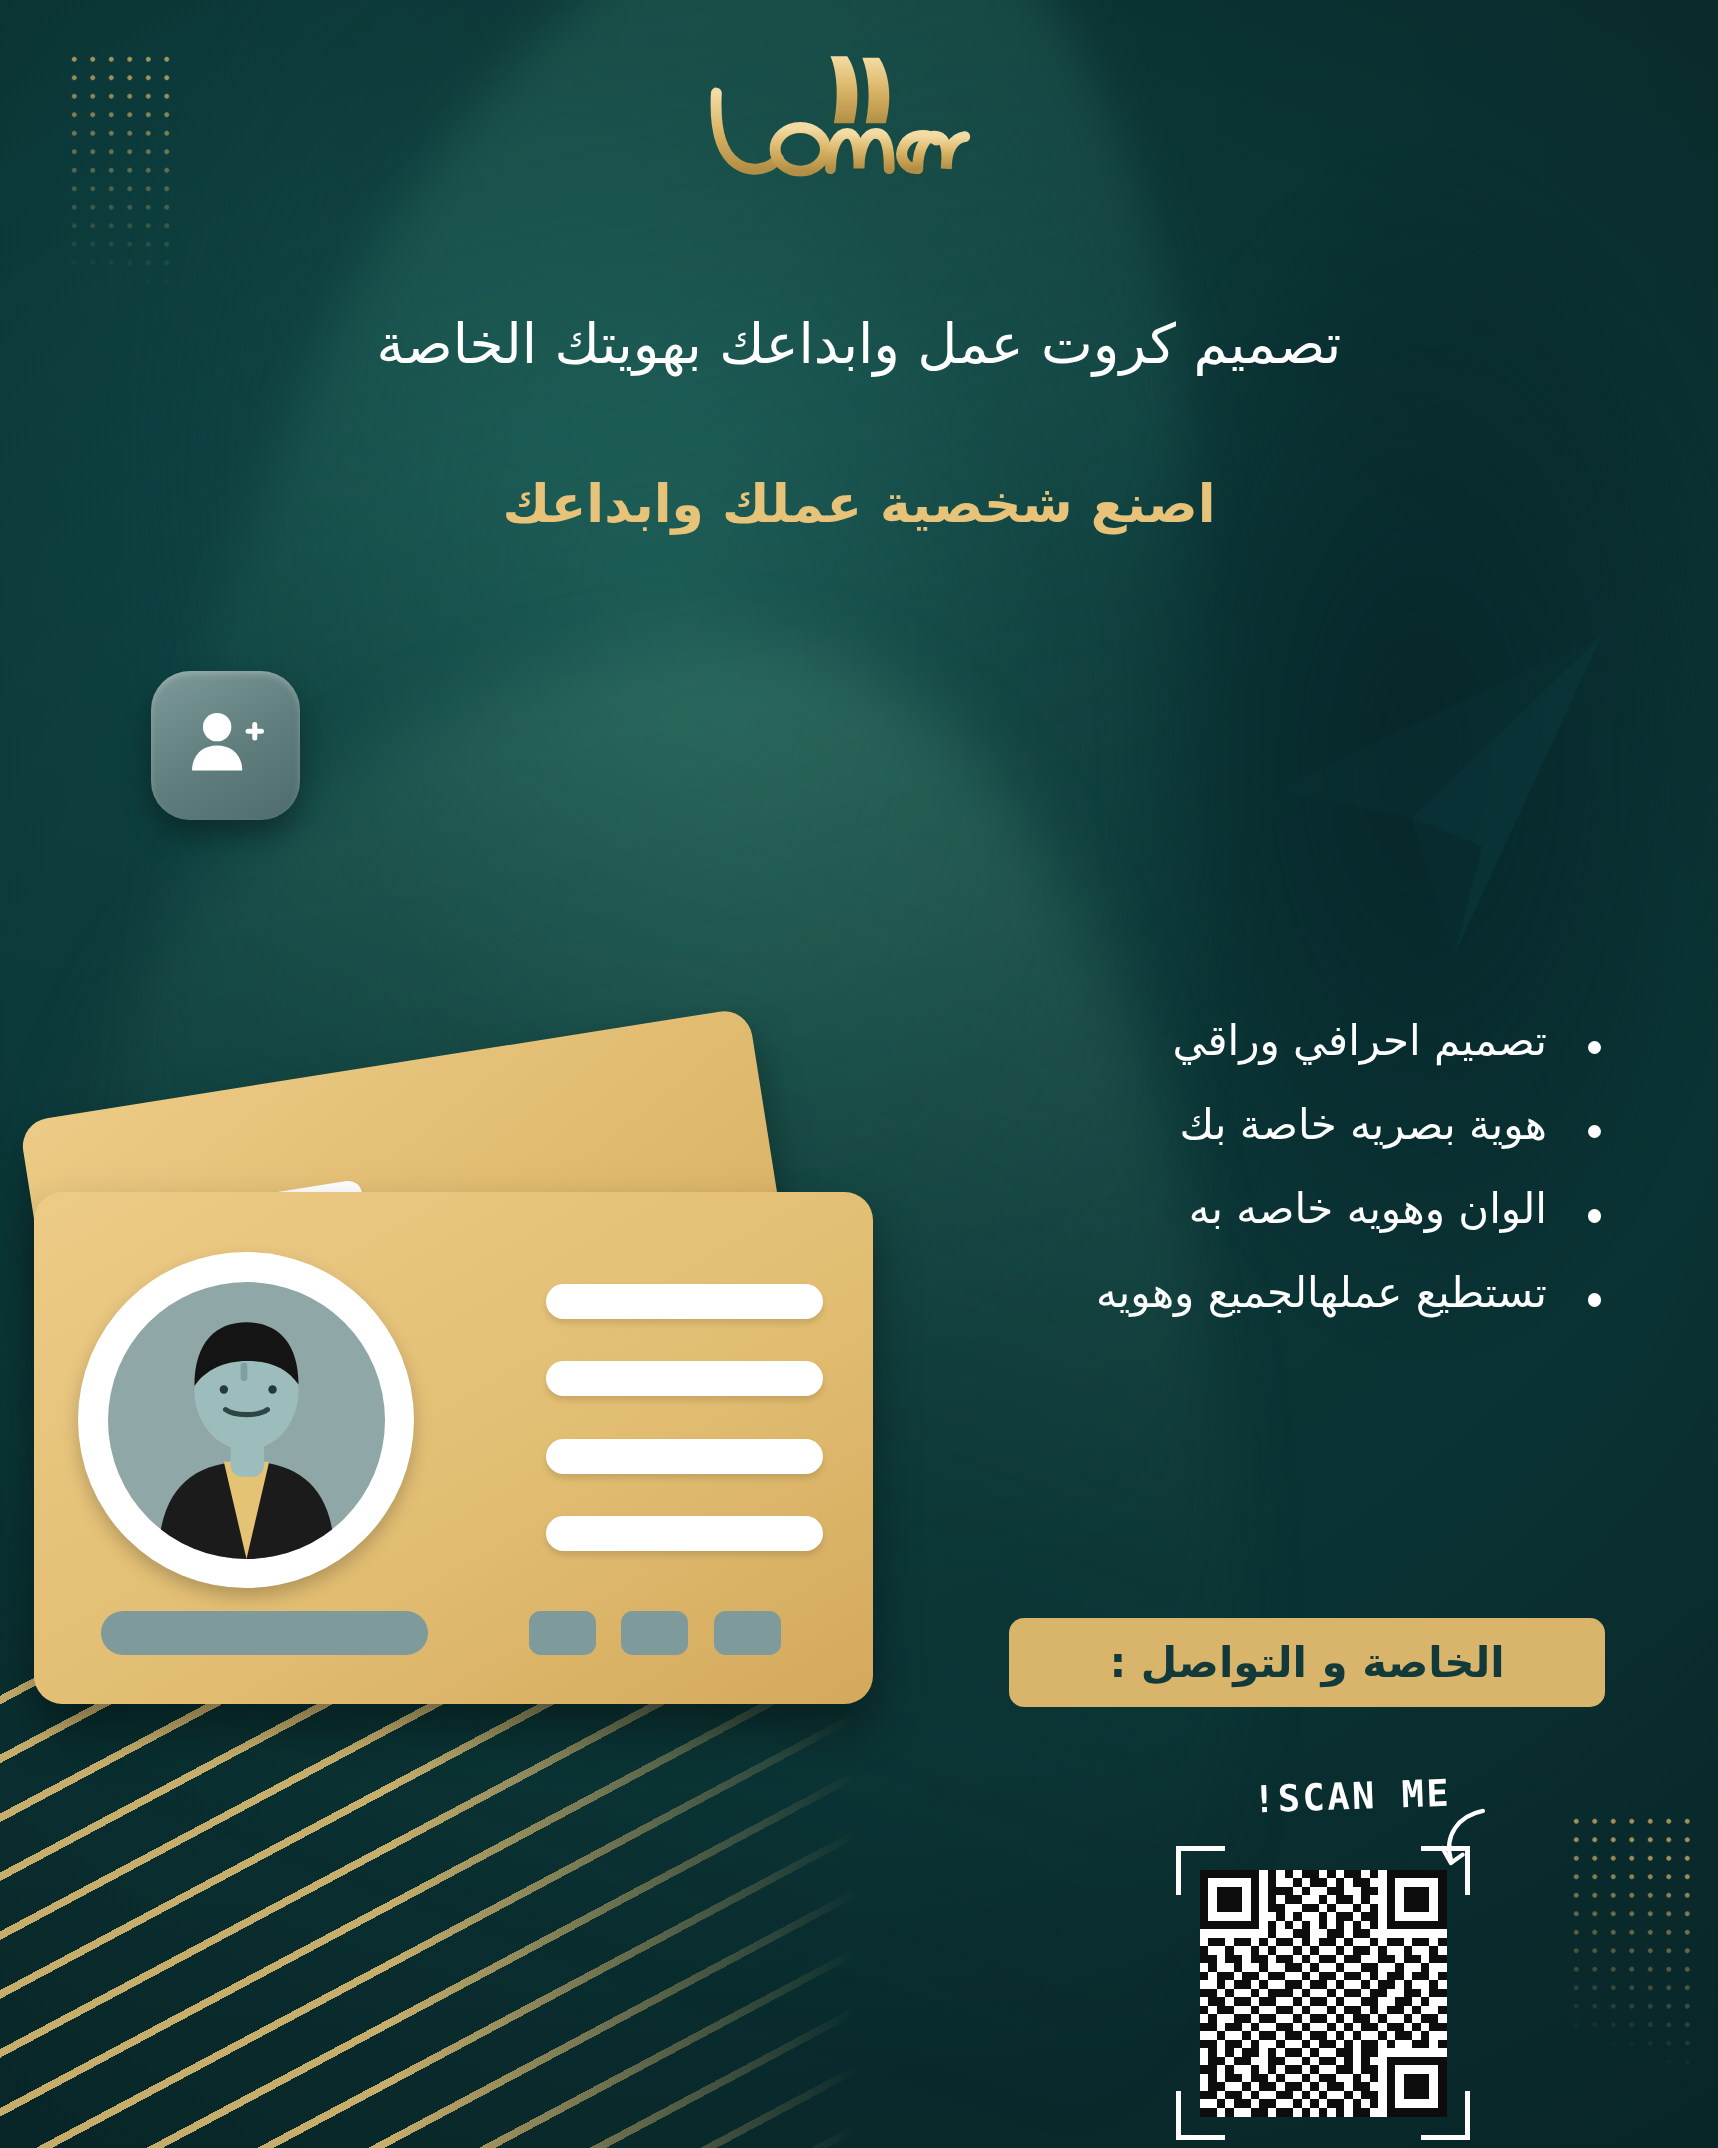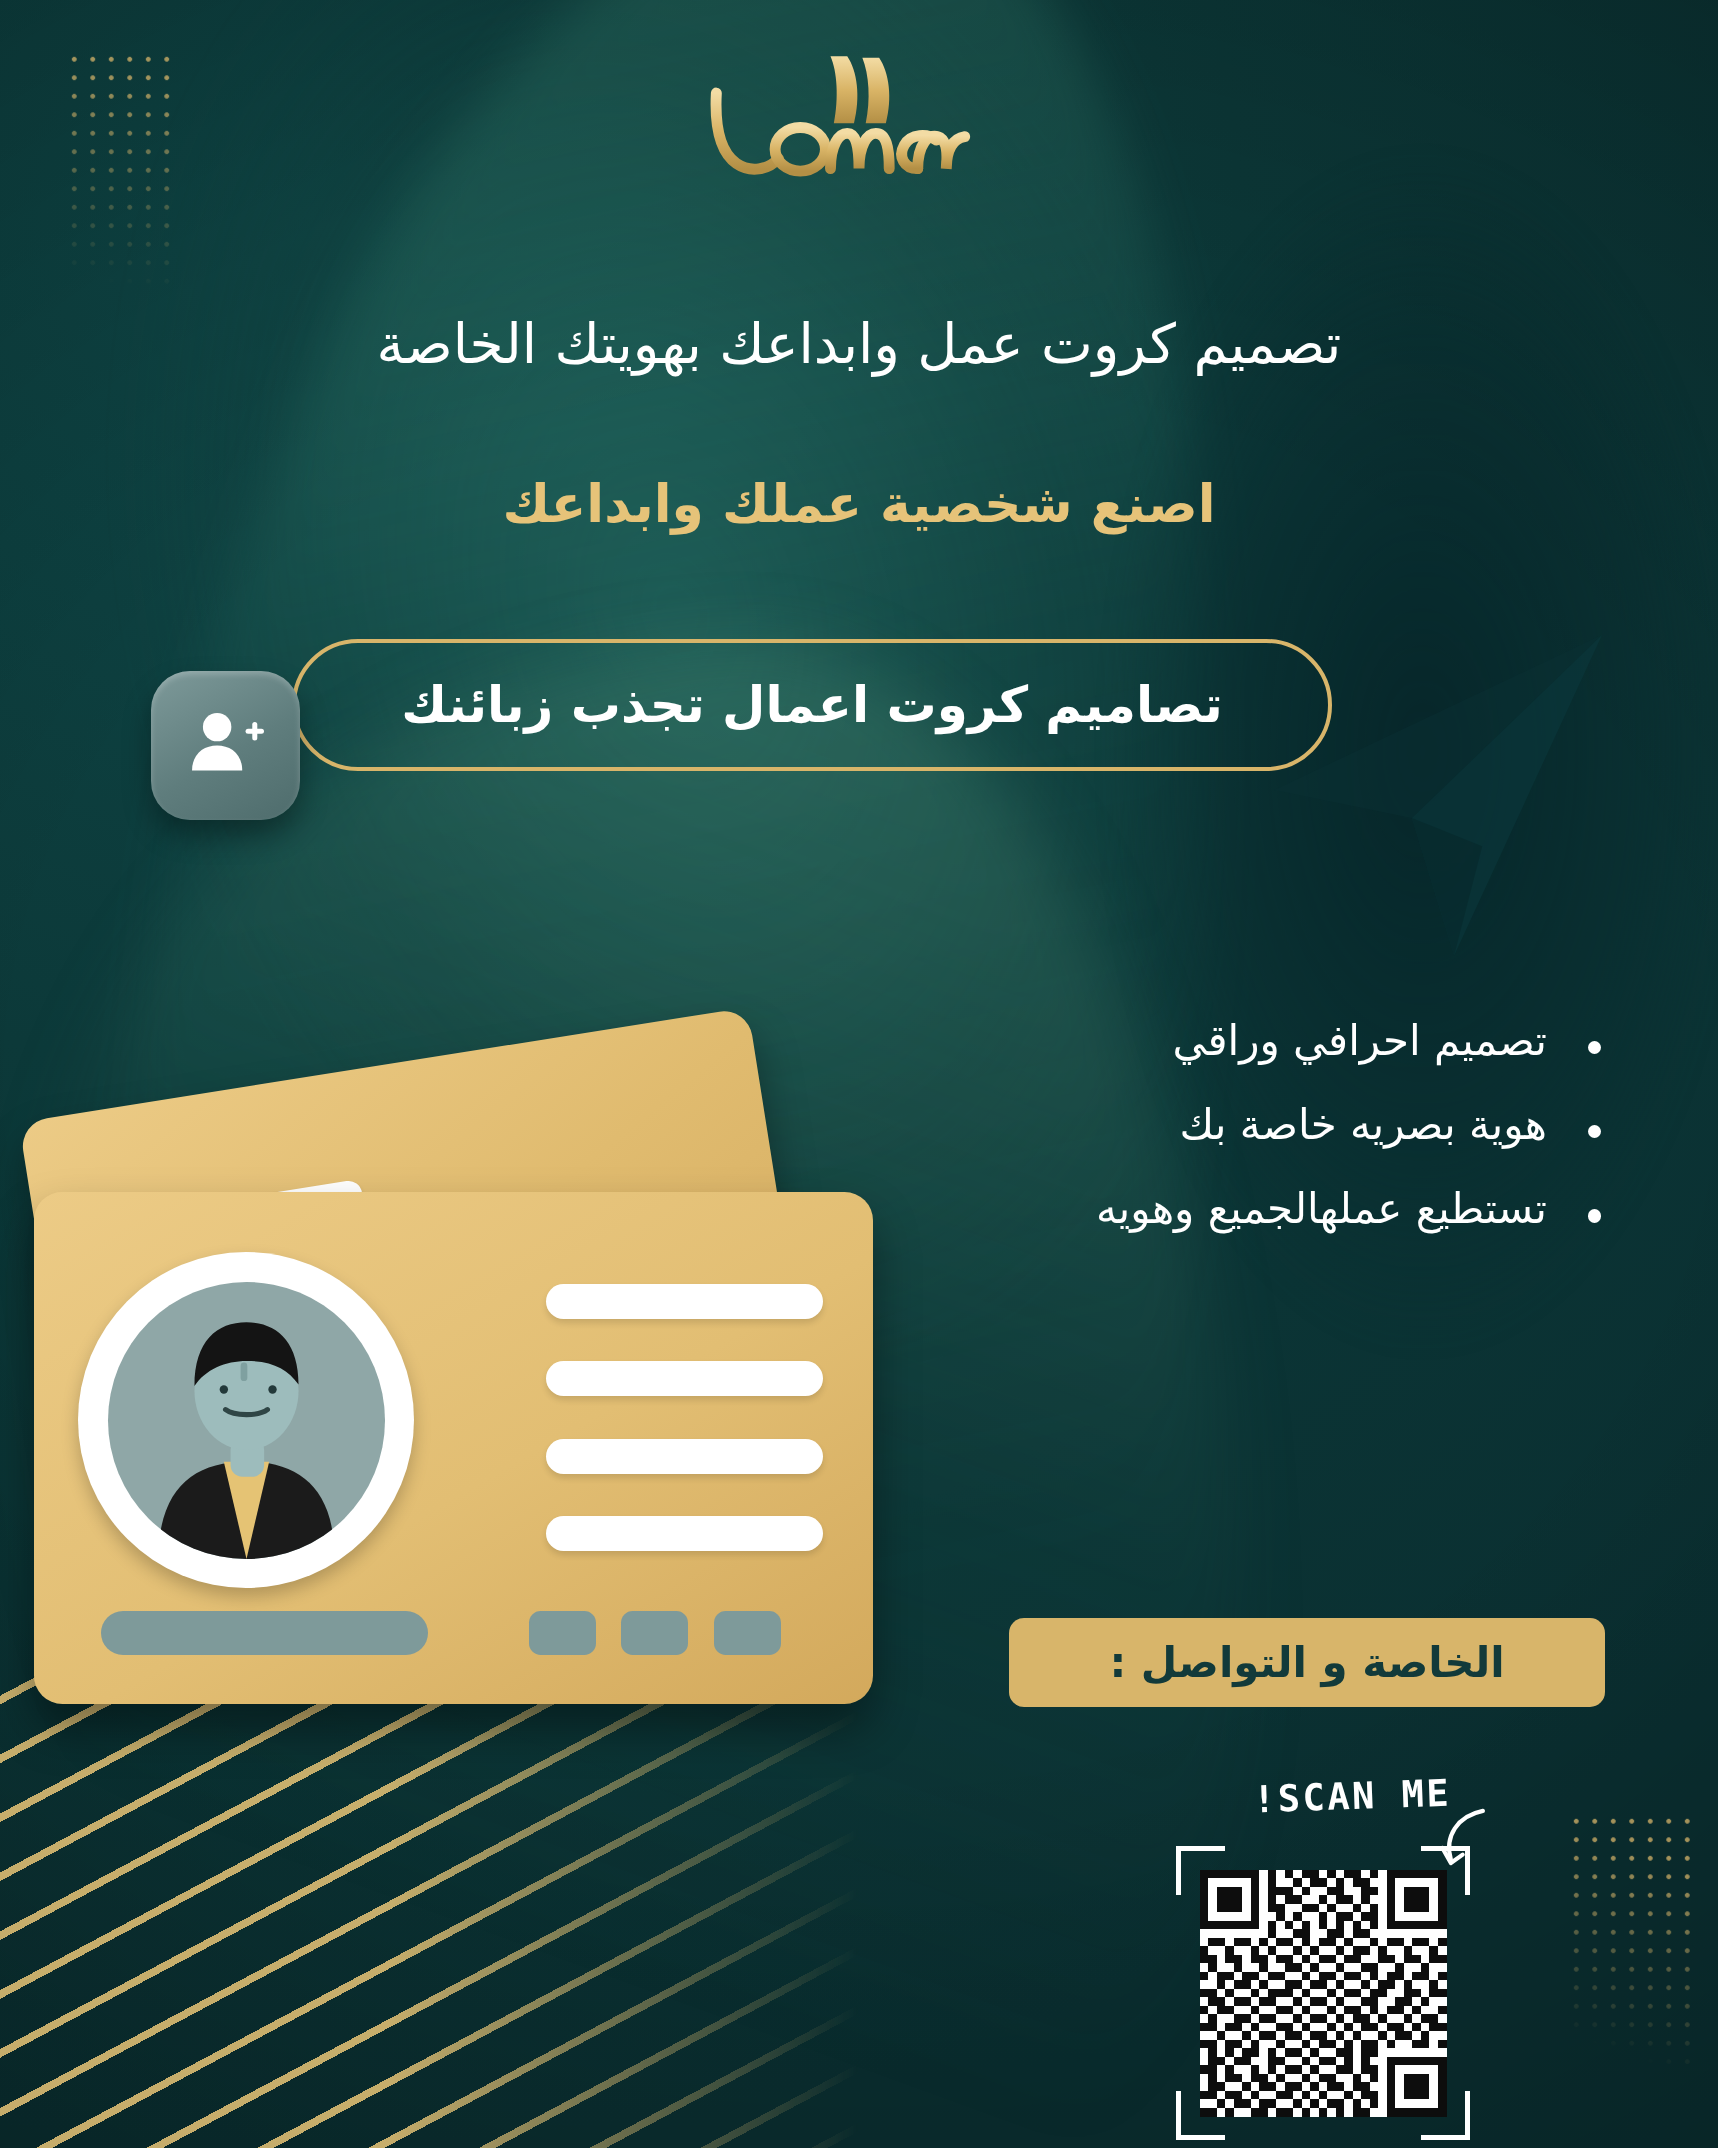--- a/index.html
+++ b/index.html
@@ -402,36 +402,34 @@
                C230 118 240 104 250 104 C262 104 266 120 266 146" fill="none" stroke="url(#goldgrad)" stroke-width="13" stroke-linecap="round"></path>
       <path d="M300 146 C300 118 312 104 324 108 C334 111 336 126 334 146
                C334 124 342 110 356 108" fill="none" stroke="url(#goldgrad)" stroke-width="13" stroke-linecap="round"></path>
       <path d="M300 146 C284 146 276 132 284 118 C292 104 312 104 322 112" fill="none" stroke="url(#goldgrad)" stroke-width="13" stroke-linecap="round"></path>
     </svg>
   </div>
 
   <div class="headline-1">تصميم كروت عمل وابداعك بهويتك الخاصة</div>
   <div class="headline-2">اصنع شخصية عملك وابداعك</div>
 
-  <div class="pill">
-    <span>تصاميم كروت اعمال تجذب زبائنك</span>
-  </div>
 
   <div class="add-user-icon">
     <svg width="87" height="87" viewBox="0 0 104 104">
       <circle cx="42" cy="30" r="17" fill="#ffffff"></circle>
       <path d="M12 82 C12 62 26 52 42 52 C58 52 72 62 72 82 Z" fill="#ffffff"></path>
       <rect x="76" y="32" width="22" height="6" rx="3" fill="#ffffff"></rect>
       <rect x="84" y="24" width="6" height="22" rx="3" fill="#ffffff"></rect>
     </svg>
   </div>
 
   <ul class="features">
     <li>تصميم احرافي وراقي</li>
     <li>هوية بصريه خاصة بك</li>
+    <li>الوان وهويه خاصه به</li>
     <li>تستطيع عملهالجميع وهويه</li>
   </ul>
 
   <div class="contact-bar">
     <span>الخاصة و التواصل :</span>
   </div>
 
   <div class="scan-label">SCAN ME!</div>
   <svg class="scan-arrow" viewBox="0 0 70 90">
     <path d="M58 8 C28 14 12 38 20 66" fill="none" stroke="#ffffff" stroke-width="5" stroke-linecap="round"></path>

